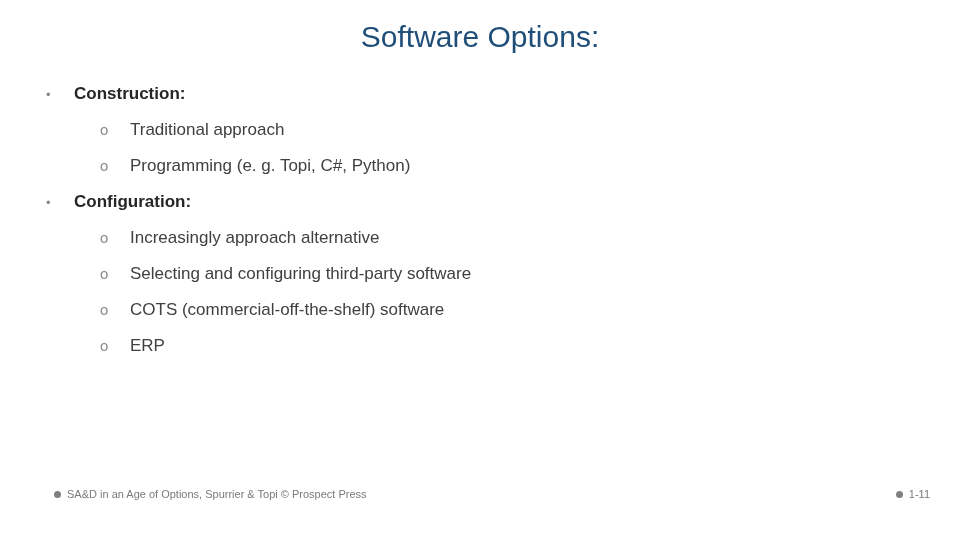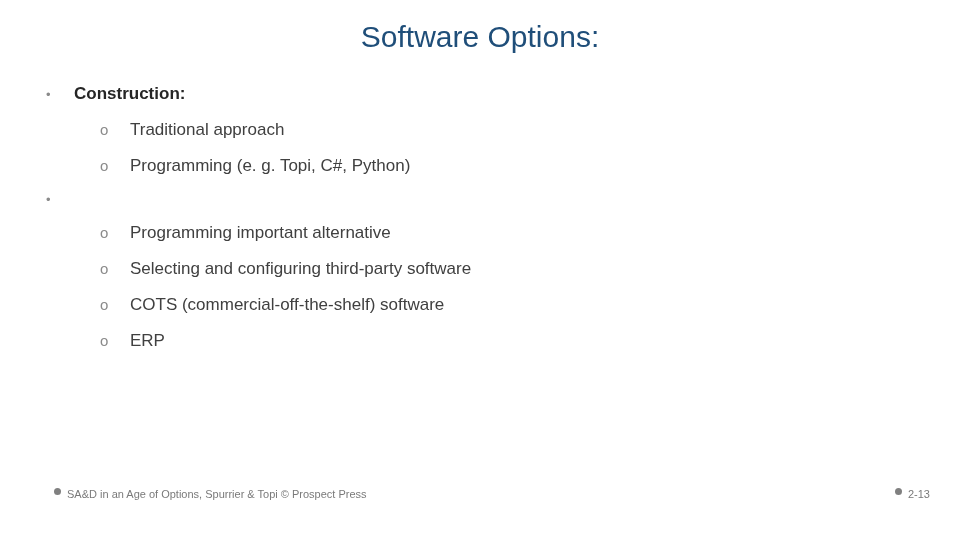--- a/index.html
+++ b/index.html
@@ -9,21 +9,21 @@
   ul.top { list-style: none; padding-left: 0; }
   ul.top > li { margin-bottom: 14px; }
   .b1 { display: flex; align-items: baseline; }
   .b1 .dot { color: #8a8a8a; font-size: 13px; width: 30px; display: inline-block; flex: 0 0 30px; text-align: left; padding-left: 2px; }
   .b1 .txt { font-size: 17px; font-weight: 700; color: #262626; }
   ul.sub { list-style: none; padding-left: 56px; margin-top: 16px; }
   ul.sub > li { margin-bottom: 16px; display: flex; align-items: baseline; }
   .oc { color: #8a8a8a; font-size: 15px; width: 30px; flex: 0 0 30px; }
   .stxt { font-size: 17px; color: #404040; }
   .footer { position: absolute; left: 0; right: 0; bottom: 16px; display: flex; justify-content: space-between; align-items: center; padding: 0 30px 0 54px; font-size: 11px; color: #7a7a7a; }
-  .footer .fseg { display: flex; align-items: flex-start; gap: 6px; }
+  .footer .fseg { display: flex; align-items: center; gap: 6px; }
   .fdot { width: 7px; height: 7px; border-radius: 50%; background: #808080; display: inline-block; }
 </style>
 </head>
 <body>
 
 <div class="slide">
 
   <h1 class="title">
     <span>Software Options:</span><br>
   </h1>
@@ -43,25 +43,26 @@
         <li>
           <span class="oc">o</span>
           <span class="stxt">Programming (e. g. Topi, C#, Python)</span>
         </li>
       </ul>
     </li>
 
     <li>
       <div class="b1">
         <span class="dot">•</span>
+        <span class="txt">Configuration:</span>
       </div>
       <ul class="sub">
         <li>
           <span class="oc">o</span>
-          <span class="stxt">Programming important alternative</span>
+          <span class="stxt">Increasingly approach alternative</span>
         </li>
         <li>
           <span class="oc">o</span>
           <span class="stxt">Selecting and configuring third-party software</span>
         </li>
         <li>
           <span class="oc">o</span>
           <span class="stxt">COTS (commercial-off-the-shelf) software</span>
         </li>
         <li>
@@ -73,17 +74,17 @@
 
   </ul>
 
   <div class="footer">
     <div class="fseg">
       <span class="fdot"></span>
       <span>SA&amp;D in an Age of Options, Spurrier &amp; Topi © Prospect Press</span>
     </div>
     <div class="fseg">
       <span class="fdot"></span>
-      <span>2-13</span>
+      <span>1-11</span>
     </div>
   </div>
 
 </div>
 
 </body></html>

